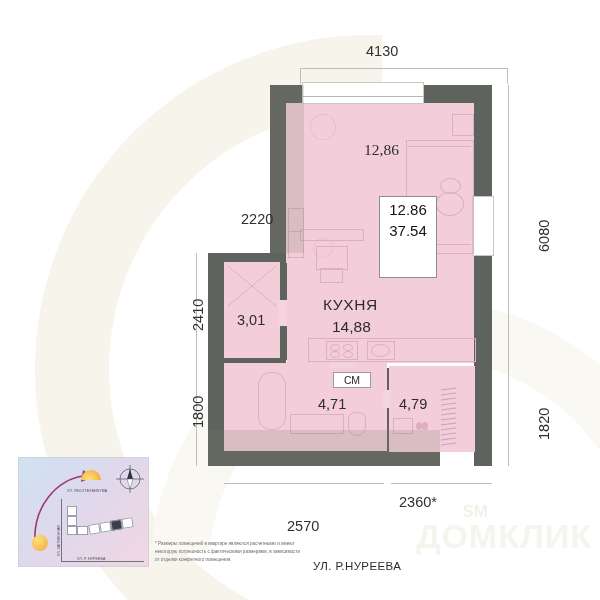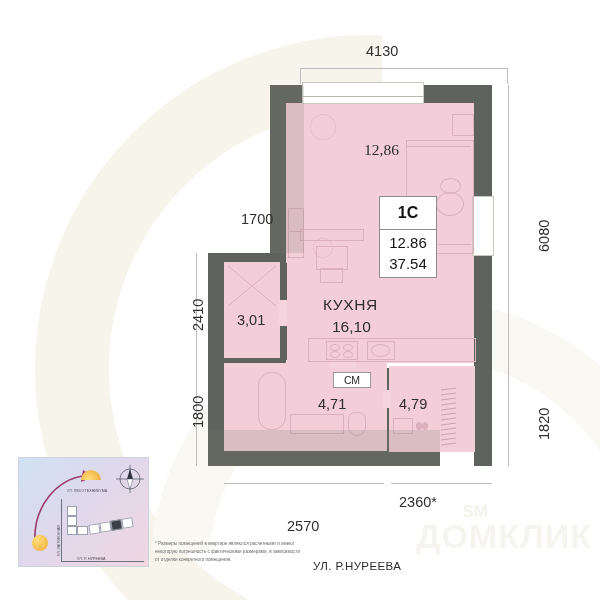--- a/index.html
+++ b/index.html
@@ -188,46 +188,45 @@
           <line x1="0" y1="59" x2="15" y2="57"></line>
       </g>
     </svg>
 
     <div class="shade" style="left:270px;top:85px;width:34px;height:168px;"></div>
     <div class="shade" style="left:208px;top:430px;width:232px;height:36px;"></div>
 
     <div class="lbl room-area" style="left:364px;top:141px;font-family:Liberation Serif, serif;">12,86</div>
 
     <div class="lbl room-name" style="left:323px;top:296px;">КУХНЯ</div>
-    <div class="lbl room-area" style="left:332px;top:318px;">16,10</div>
+    <div class="lbl room-area" style="left:332px;top:318px;">14,88</div>
 
     <div class="lbl room-small" style="left:237px;top:312px;">3,01</div>
     <div class="lbl room-small" style="left:318px;top:396px;">4,71</div>
     <div class="lbl room-small" style="left:399px;top:396px;">4,79</div>
 
     <div id="infocard">
-      <div class="top">1С</div>
       <div class="rows">
         <div>12.86</div>
         <div>37.54</div>
       </div>
     </div>
 
     <div class="dimline" style="left:300px;top:68px;width:208px;height:1px;"></div>
     <div class="dimline" style="left:300px;top:68px;width:1px;height:16px;"></div>
     <div class="dimline" style="left:507px;top:68px;width:1px;height:16px;"></div>
     <div class="dim" style="left:366px;top:43px;">4130</div>
 
     <div class="dimline" style="left:508px;top:85px;width:1px;height:300px;"></div>
     <div class="dim-v" style="left:536px;top:252px;">6080</div>
 
     <div class="dimline" style="left:508px;top:385px;width:1px;height:81px;"></div>
     <div class="dim-v" style="left:536px;top:440px;">1820</div>
 
-    <div class="dim" style="left:241px;top:211px;">1700</div>
+    <div class="dim" style="left:241px;top:211px;">2220</div>
 
     <div class="dimline" style="left:196px;top:253px;width:1px;height:110px;"></div>
     <div class="dim-v" style="left:190px;top:331px;">2410</div>
 
     <div class="dimline" style="left:196px;top:363px;width:1px;height:103px;"></div>
     <div class="dim-v" style="left:190px;top:428px;">1800</div>
 
     <div class="dimline" style="left:224px;top:483px;width:160px;height:1px;"></div>
     <div class="dim" style="left:287px;top:518px;">2570</div>
 

